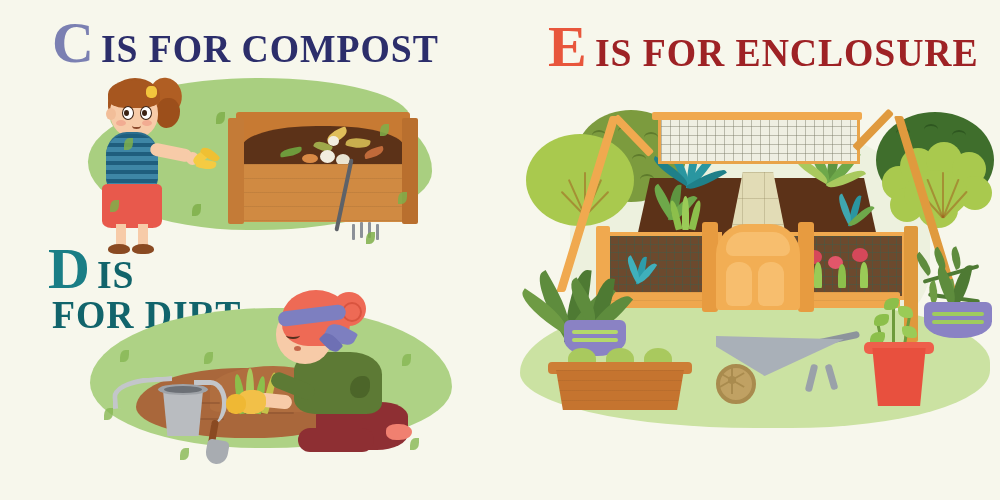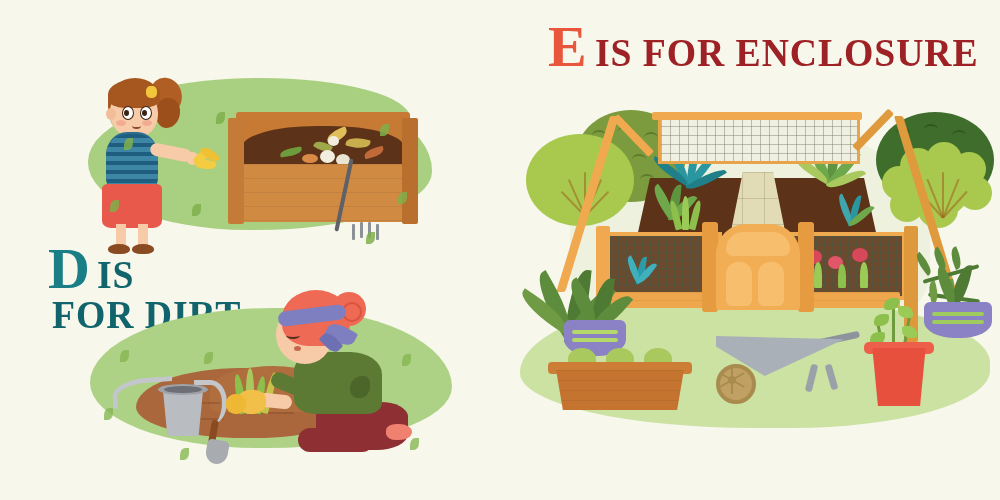--- a/index.html
+++ b/index.html
@@ -243,20 +243,23 @@
   .sun{position:absolute;left:148px;top:142px;width:16px;height:16px;background:#F3C32E;border-radius:50%;}
   .sun i{position:absolute;left:5px;top:5px;width:6px;height:6px;background:#5C3218;border-radius:50%;}
   .stem{position:absolute;width:2px;background:#6E9B3C;border-radius:2px;}
   .lav{position:absolute;width:7px;height:26px;background:#B4A8DC;border-radius:50% 50% 20% 20%;}
 </style>
 </head>
 <body>
 
 <div class="page">
 
+  <div class="heading" id="h-compost">
+    <span class="bigletter">C</span><span class="restword">IS FOR COMPOST</span>
+  </div>
 
   <div class="heading" id="h-dirt">
     <span class="bigletter">D</span><span class="restword">IS</span>
     <span class="line2"><span class="restword">FOR DIRT</span></span>
   </div>
 
   <div class="heading" id="h-enclosure">
     <span class="bigletter">E</span><span class="restword">IS FOR ENCLOSURE</span>
   </div>
 

